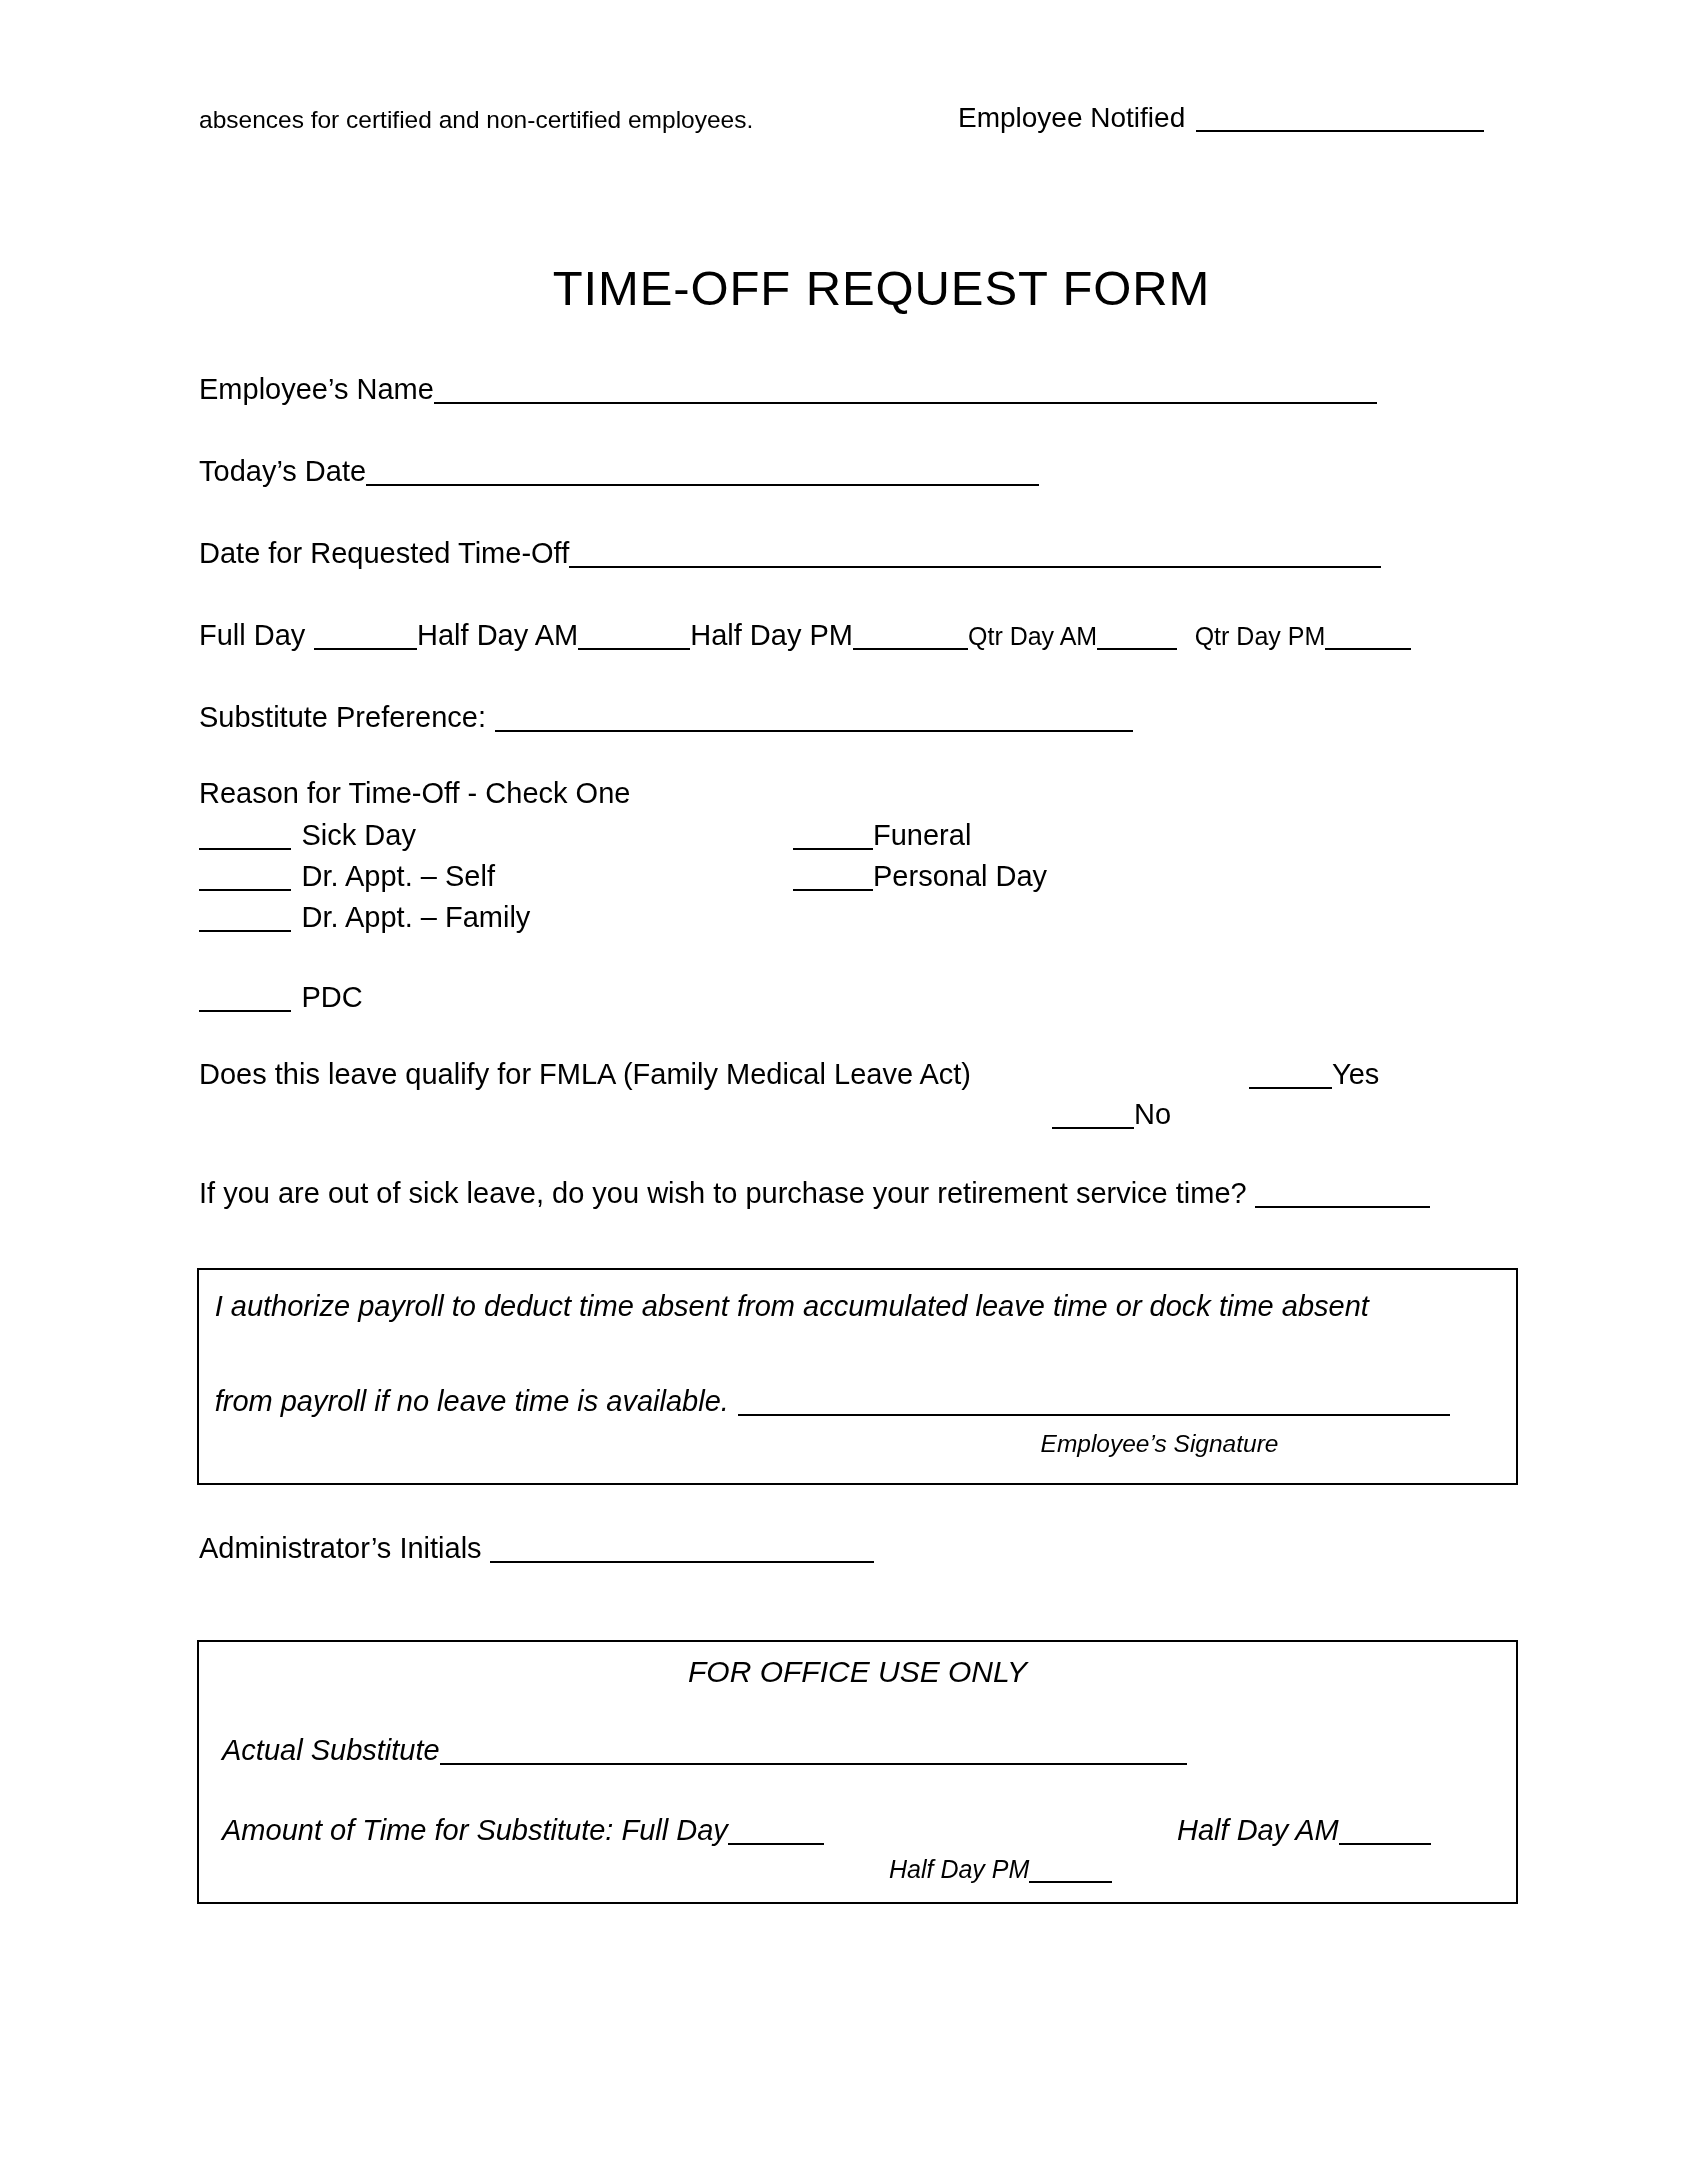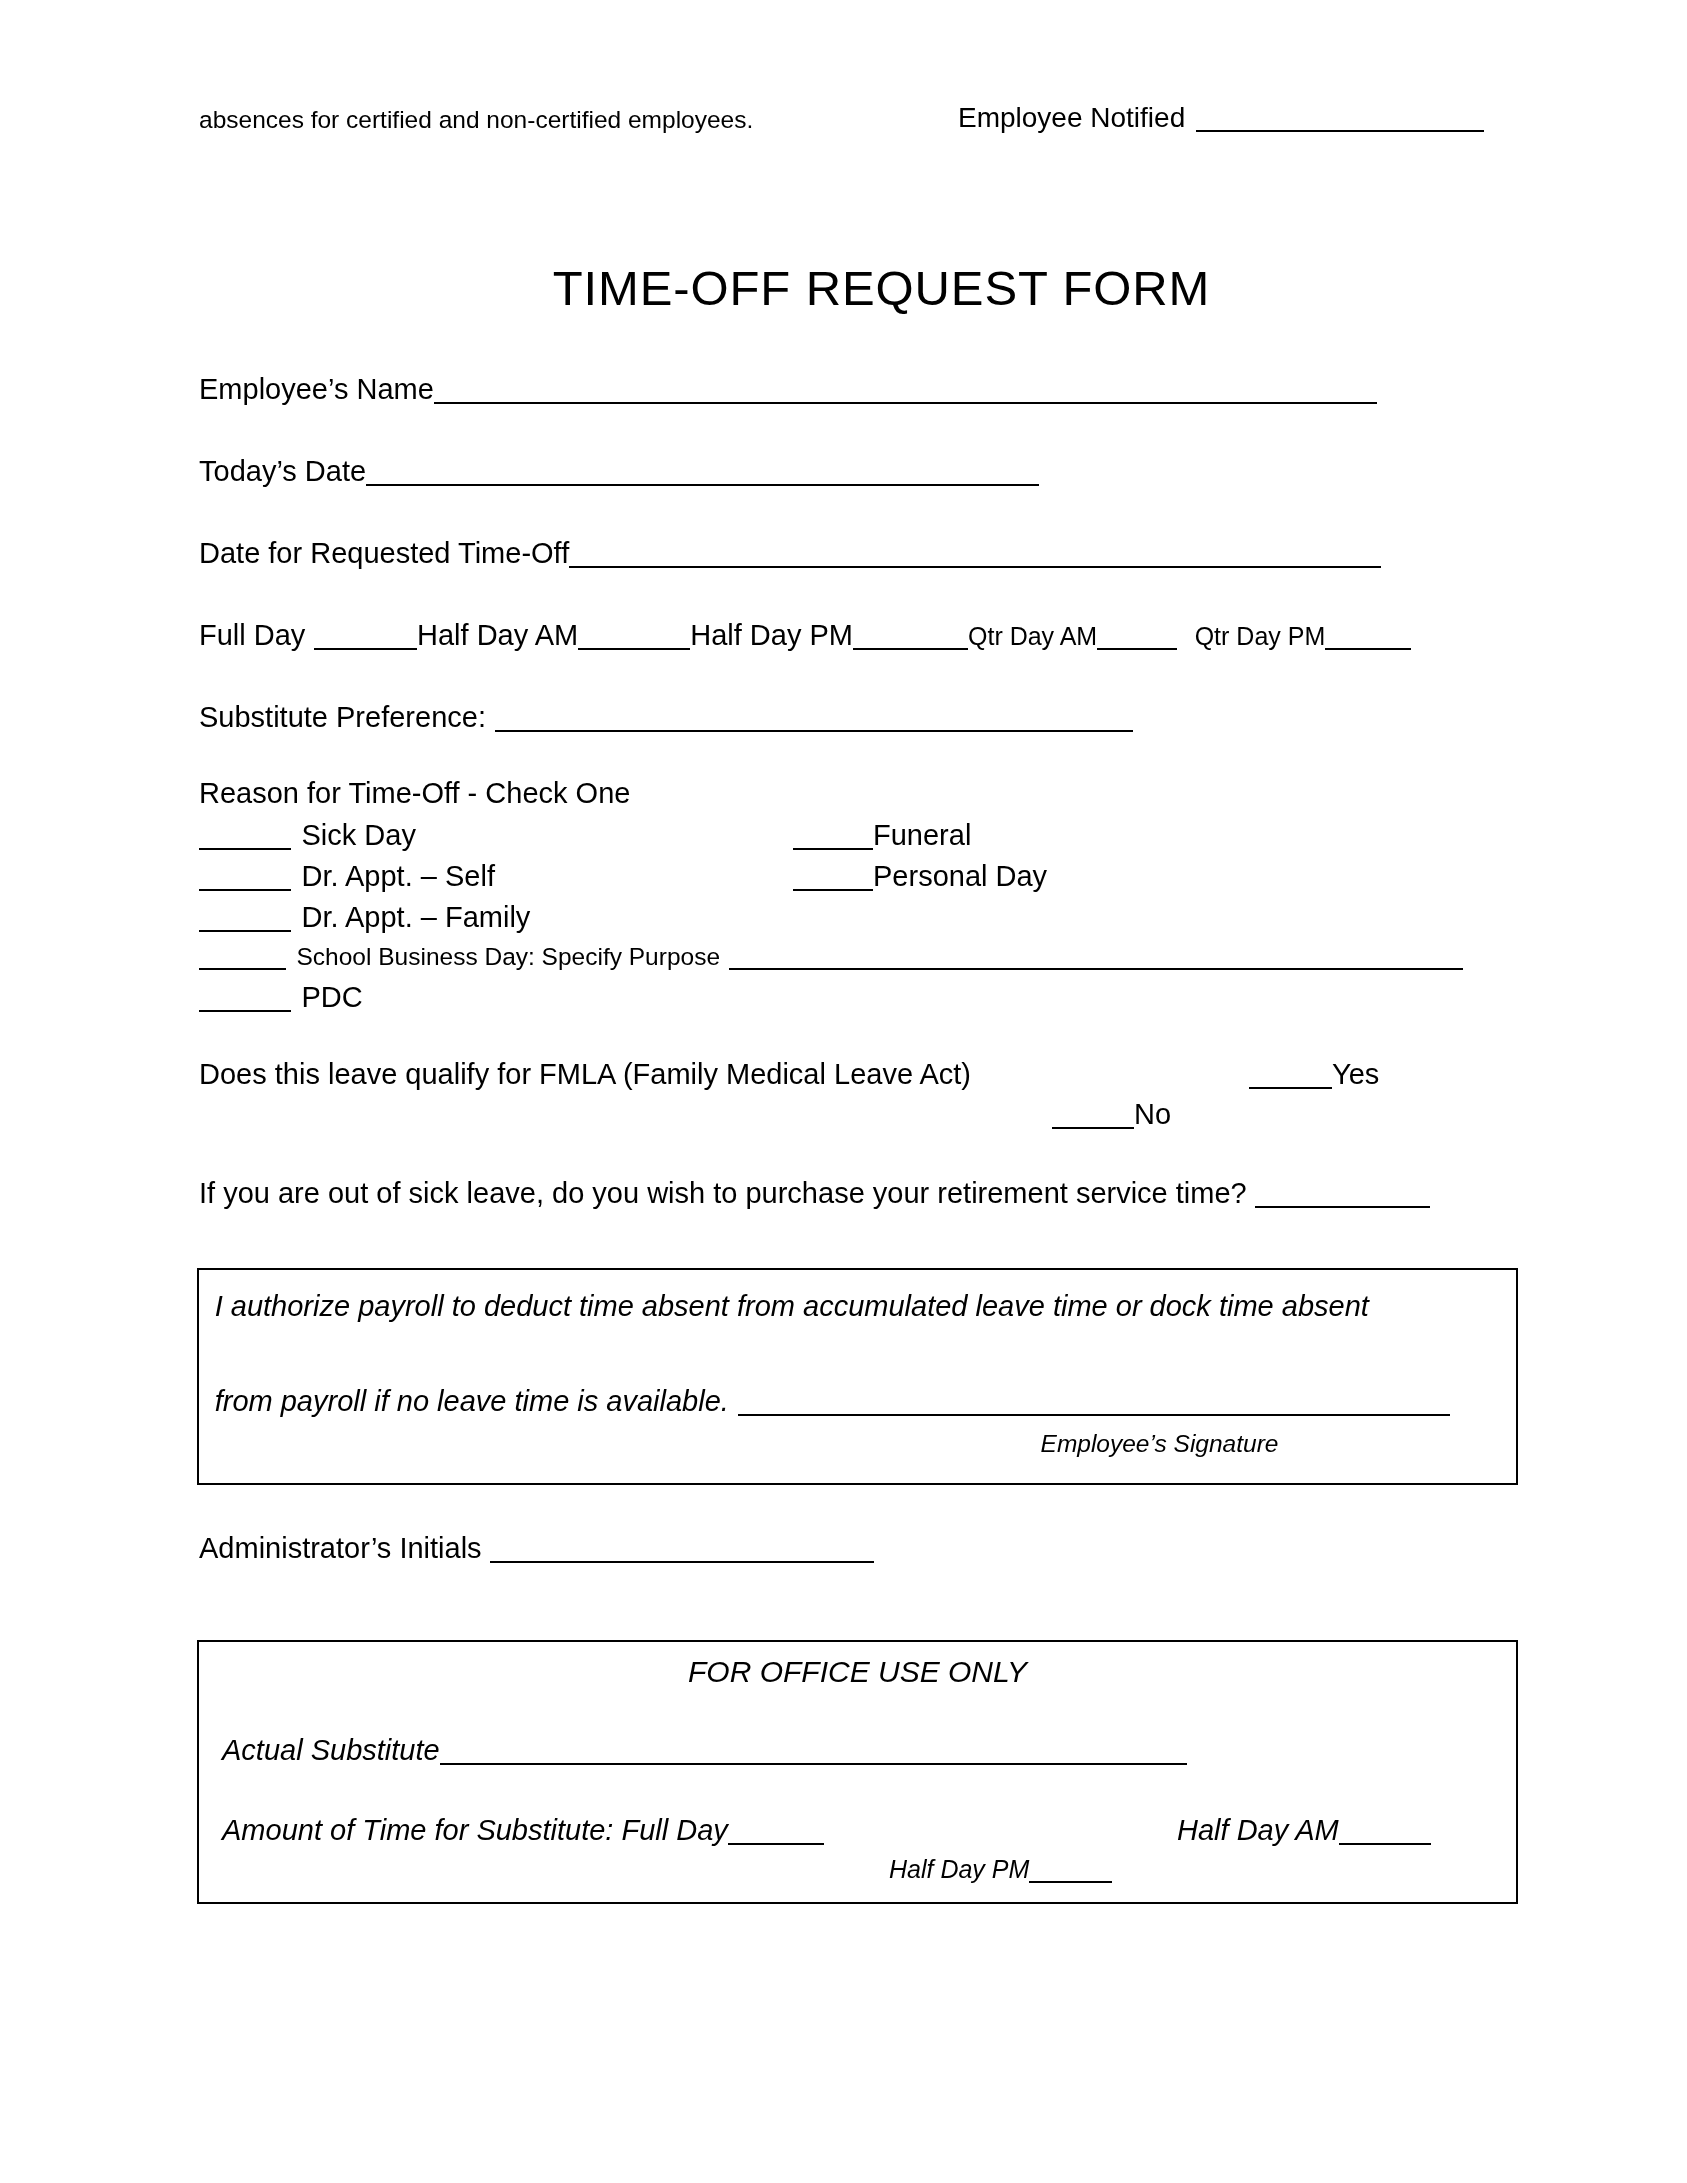--- a/index.html
+++ b/index.html
@@ -99,23 +99,20 @@
     <span class="blank" style="width:92px;"></span><span class="ml12">Dr. Appt. – Self</span>
   </div>
   <div class="abs" style="left:793px; top:859px;text-align:center;">
     <span class="blank" style="width:80px;"></span><span>Personal Day</span>
   </div>
 
   <div class="abs" style="left:199px; top:900px;">
     <span class="blank" style="width:92px;"></span><span class="ml12">Dr. Appt. – Family</span>
   </div>
 
-  <div class="abs sm" style="left:199px; top:943px;">
-    <span class="blank" style="width:87px;"></span><span class="ml12">School Business Day: Specify Purpose</span><span class="blank ml10" style="width:734px;"></span>
-  </div>
 
   <div class="abs" style="left:199px; top:980px;">
     <span class="blank" style="width:92px;"></span><span class="ml12">PDC</span>
   </div>
 
   <div class="abs" style="left:199px; top:1057px;">Does this leave qualify for FMLA (Family Medical Leave Act)</div>
   <div class="abs" style="left:1249px; top:1057px;">
     <span class="blank" style="width:83px;"></span><span>Yes</span>
   </div>
   <div class="abs" style="left:1052px; top:1097px;">

